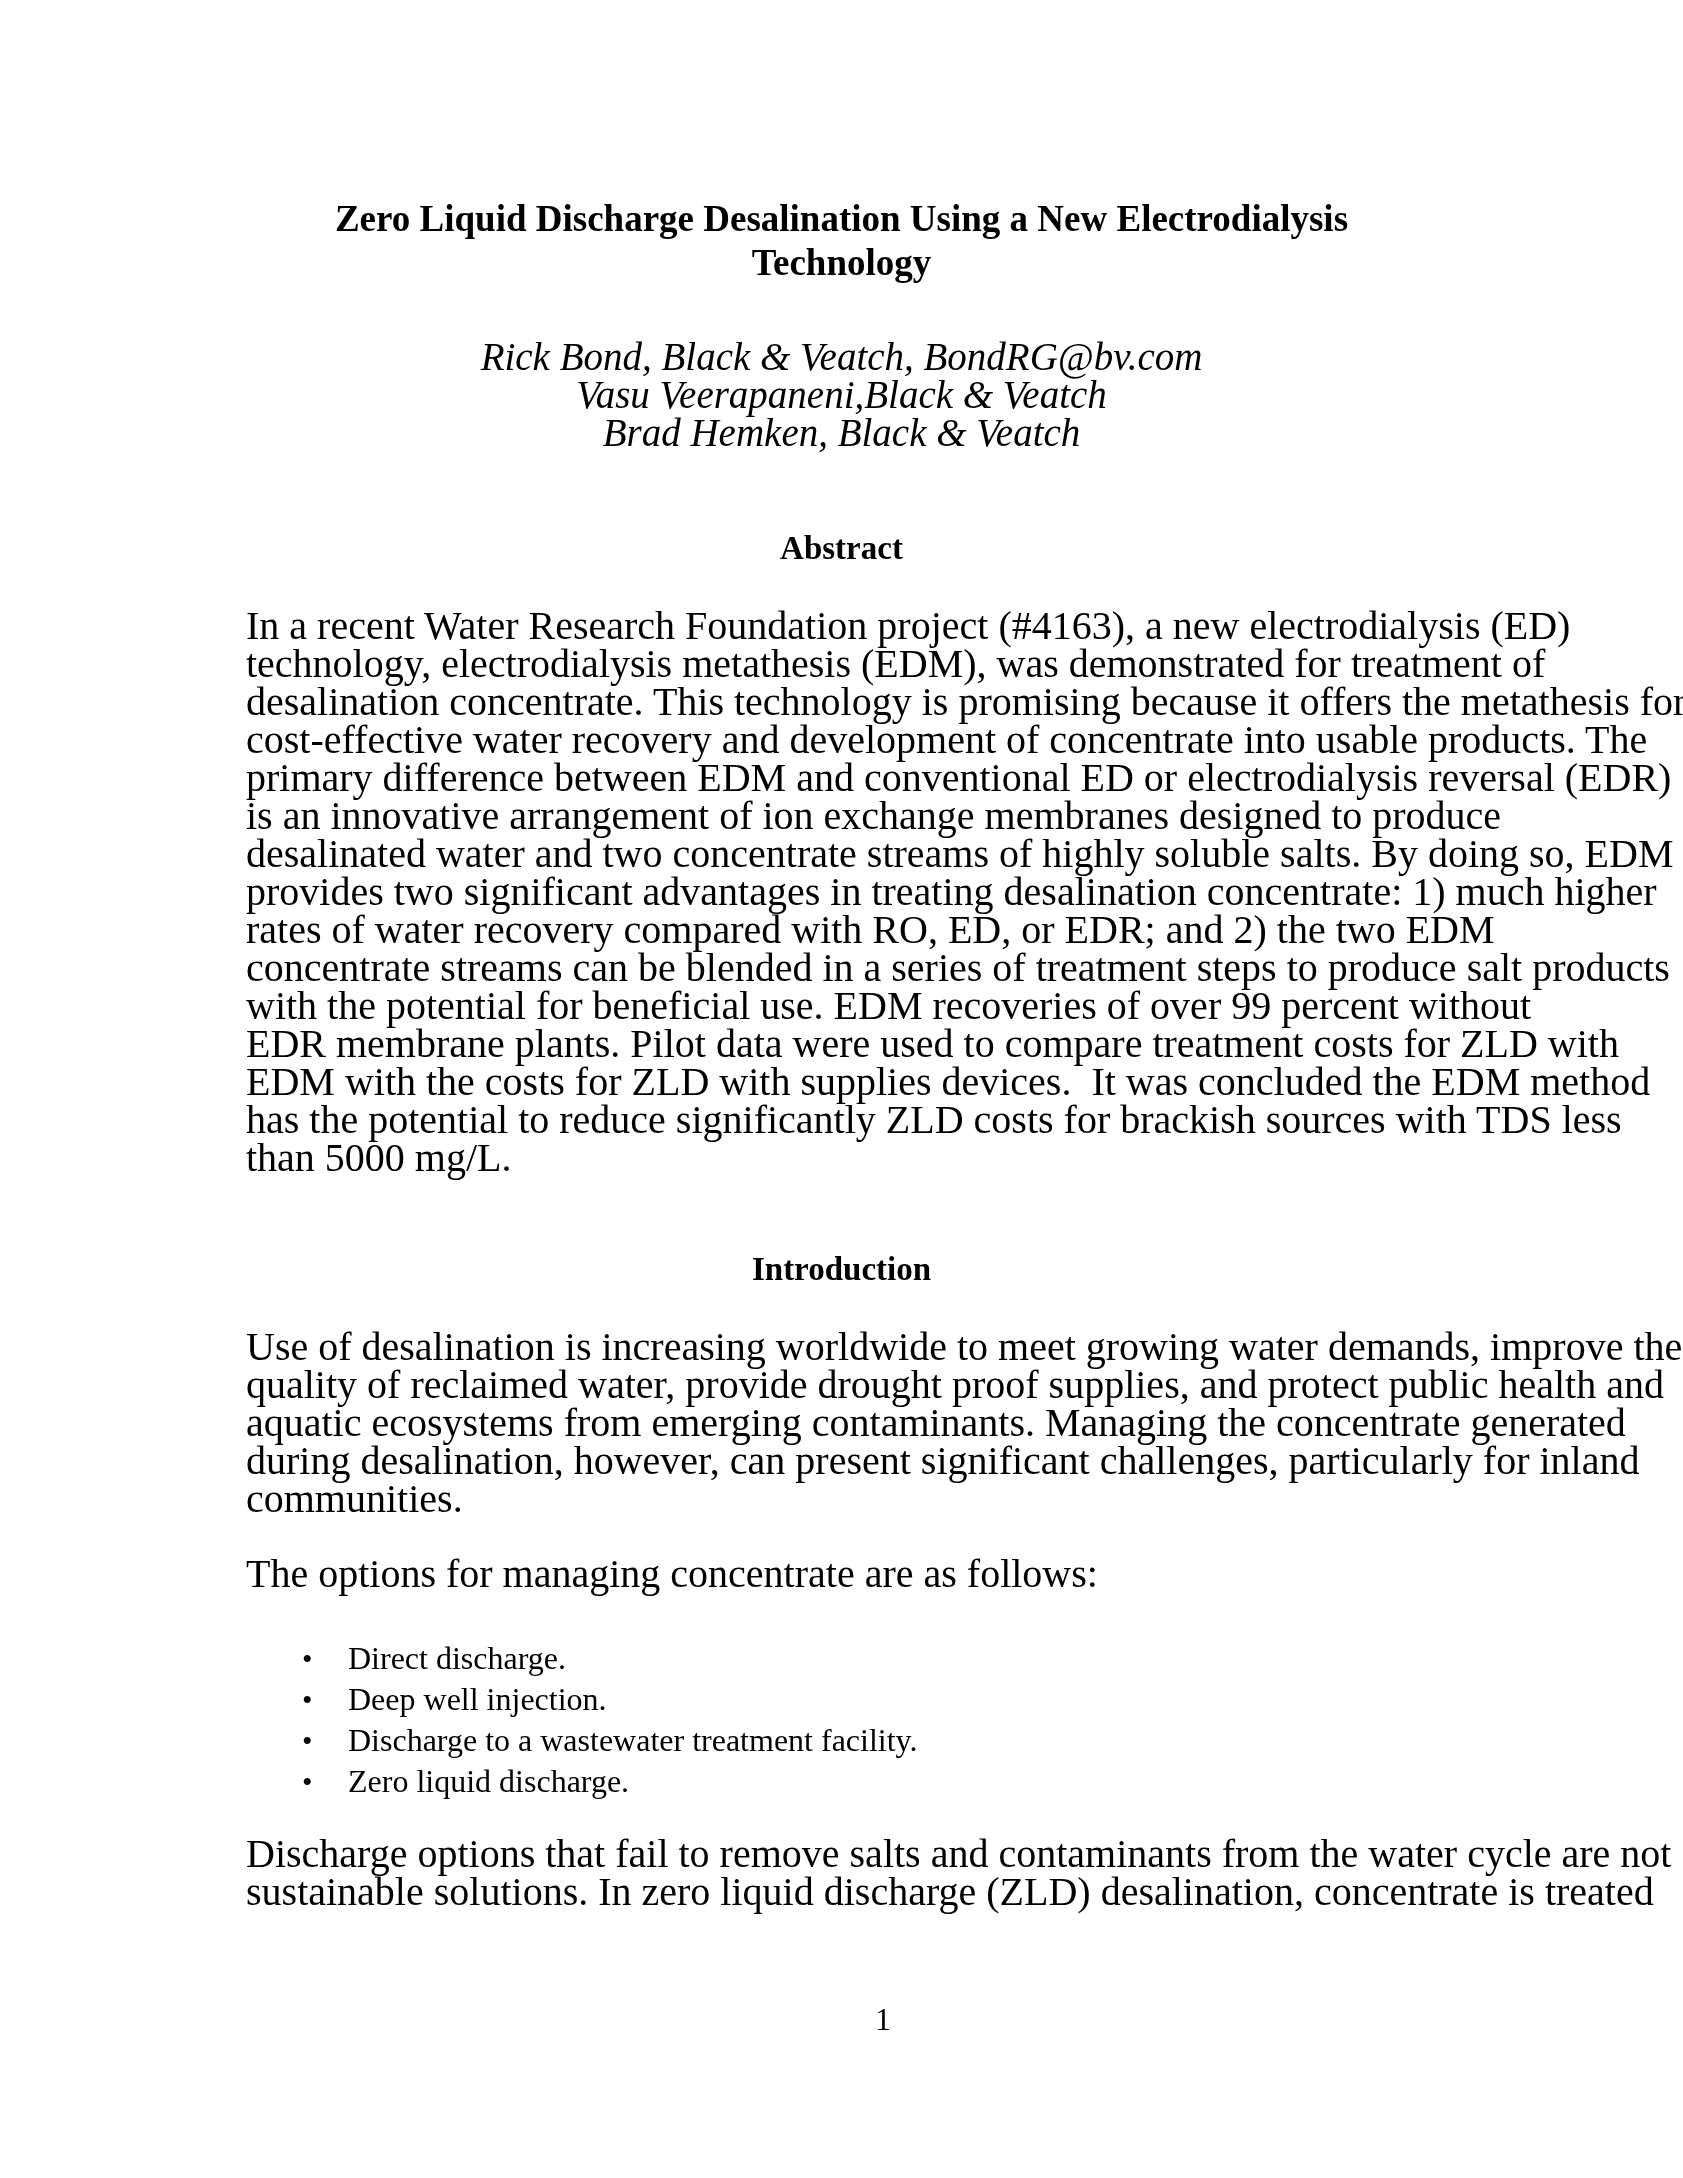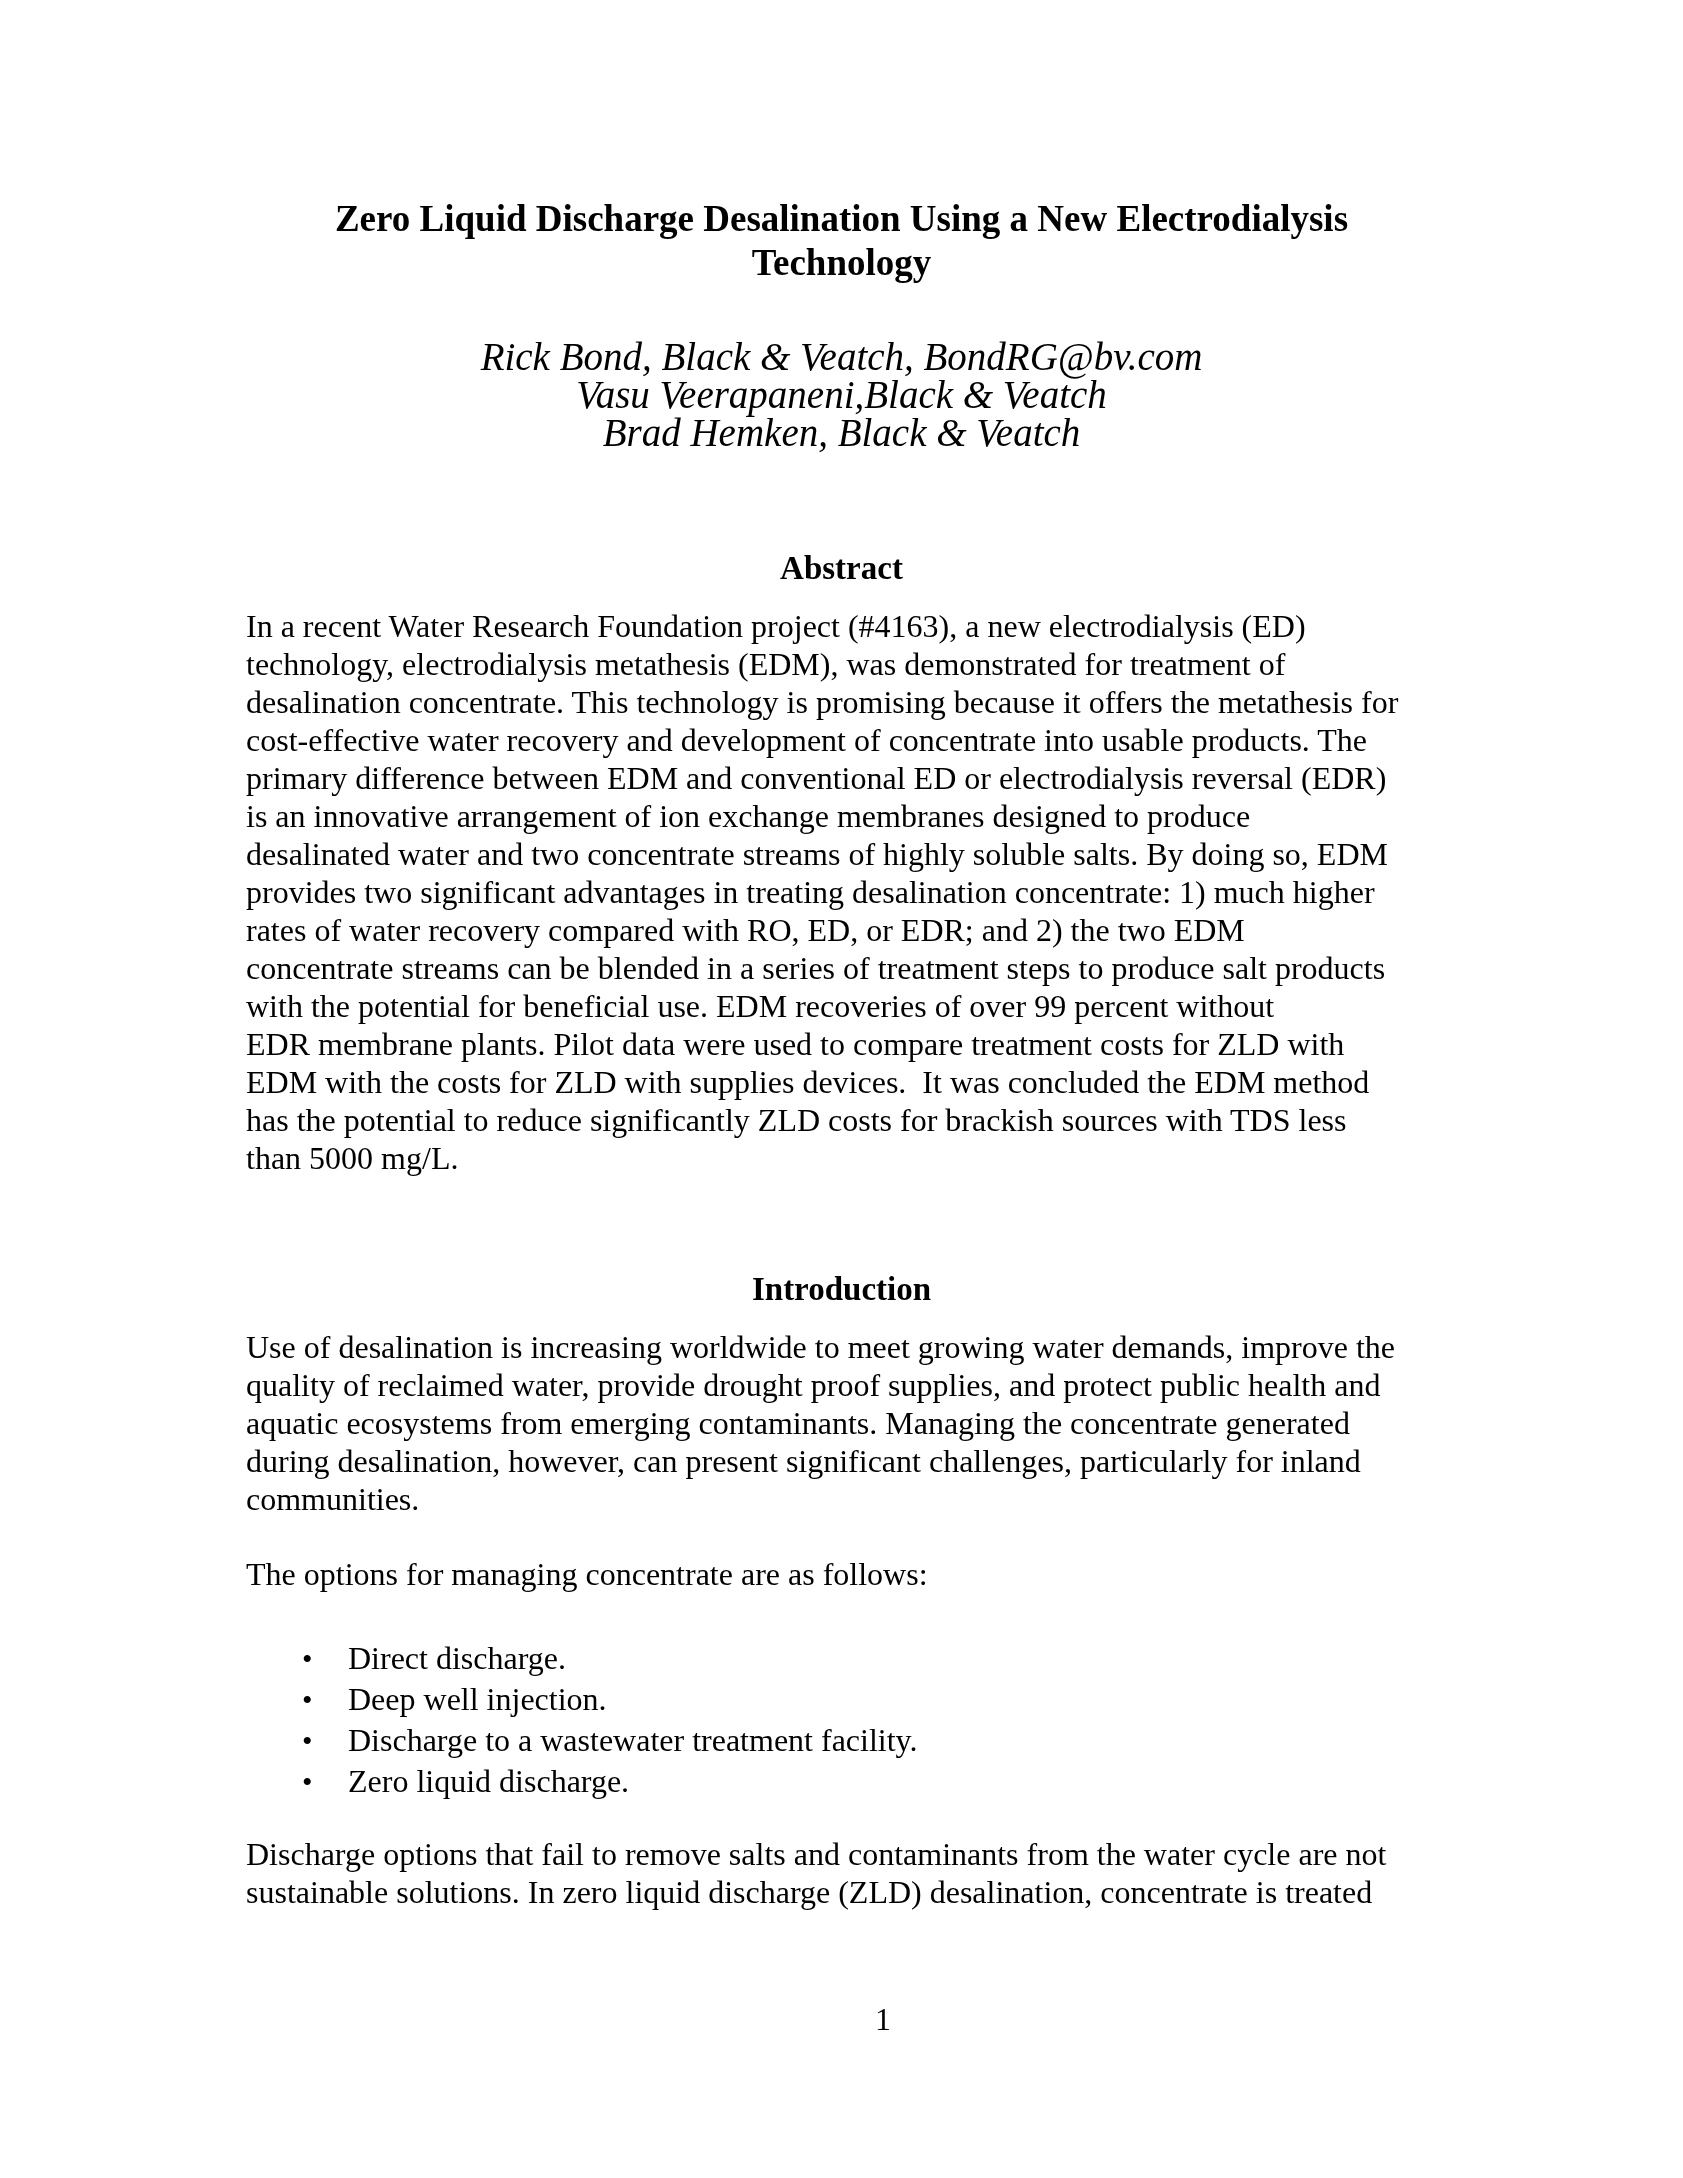--- a/index.html
+++ b/index.html
@@ -44,29 +44,28 @@
     white-space: pre;
   }
   .section-heading {
     position: absolute;
     left: 0;
     width: 1683px;
     text-align: center;
     font-size: 33px;
     font-weight: bold;
     line-height: 38px;
-    margin-top: 20px;
   }
   .heading-abstract { top: 529px; }
   .heading-introduction { top: 1250px; }
   .paragraph {
     position: absolute;
     left: 246px;
     width: 1386px;
-    font-size: 32px;
+    font-size: 40px;
     line-height: 38px;
   }
   .paragraph > div { white-space: pre; }
   .para-abstract { top: 607px; }
   .para-intro { top: 1328px; }
   .para-options-intro { top: 1555px; }
   .para-closing { top: 1835px; }
   .bullet-list {
     position: absolute;
     left: 246px;

